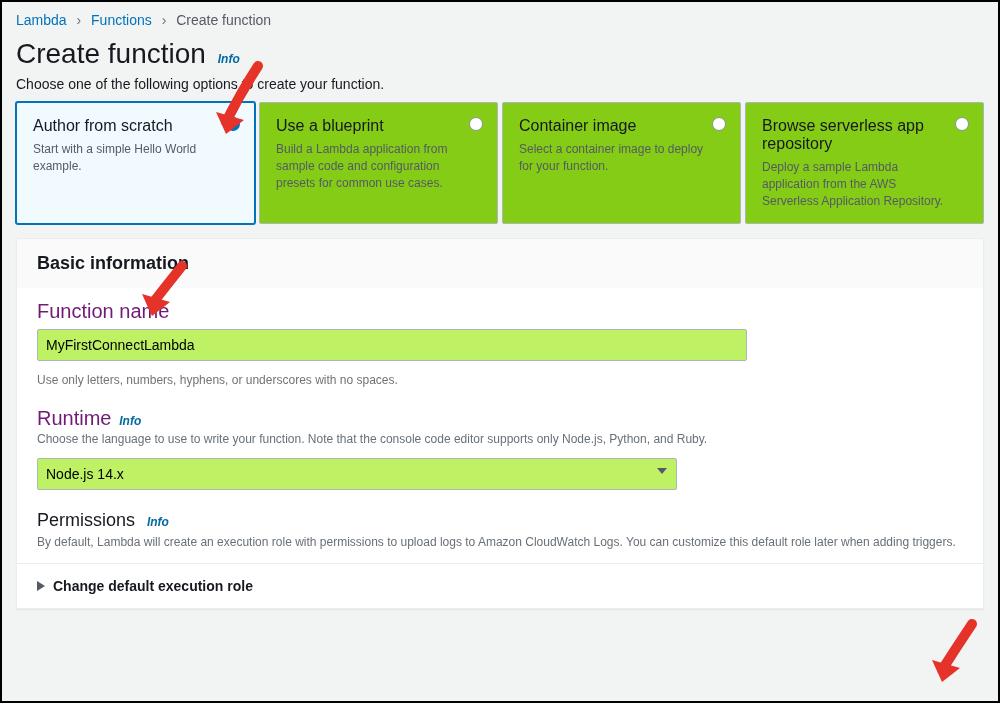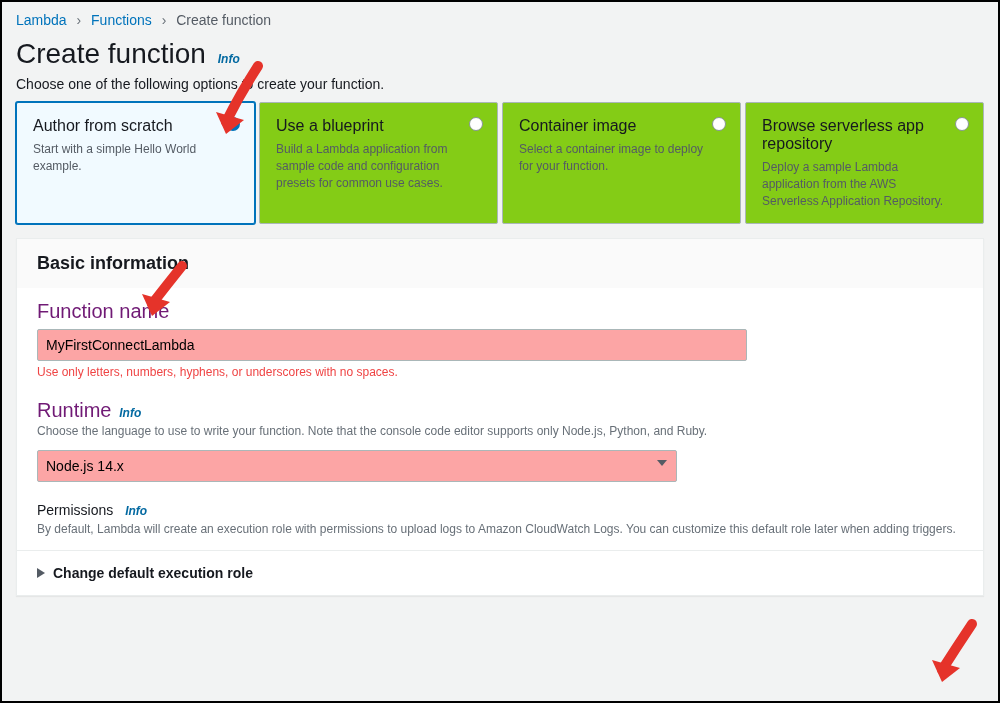--- a/index.html
+++ b/index.html
@@ -82,32 +82,32 @@
   .panel-header {
     padding: 14px 20px;
     background: #fafafa;
   }
   .panel-header h2 { font-size: 18px; font-weight: 700; }
   .panel-body { padding: 12px 20px 18px; background: #fff; }
 
   .field { margin-bottom: 20px; }
   .field-label { font-size: 20px; font-weight: 400; color: #701a75; }
   .field-hint { font-size: 12px; color: #687078; margin-top: 2px; }
-  .field-below-hint { font-size: 12px; color: #ef4444; margin-top: 4px; }
+  .field-below-hint { font-size: 12px; color: #737373; margin-top: 12px; }
 
   .text-input, .select-input {
     width: 710px;
     max-width: 100%;
     height: 32px;
     border: 1px solid #aab7b8;
     border-radius: 2px;
     padding: 4px 8px;
     font-size: 14px;
     margin-top: 6px;
-    background: #fca5a5;
+    background: #bef264;
   }
   .select-wrap {
     position: relative;
     width: 640px;
     max-width: 100%;
     margin-top: 6px;
   }
   .select-wrap .select-input { width: 100%; padding-right: 28px; }
   .select-caret {
     position: absolute;
@@ -117,21 +117,21 @@
   }
   .select-caret svg { display: block; }
 
   .radio-row { display: flex; align-items: center; margin-top: 8px; font-size: 14px; }
   .radio-row .r {
     width: 14px; height: 14px; border: 1px solid #879596; border-radius: 50%; margin-right: 8px; background:#fff;
   }
   .radio-row.checked .r { border: 5px solid #0073bb; }
 
   .section-title-row { margin-top: 4px; margin-bottom: 4px; }
-  .section-title-row .sec-title { font-size: 14px; font-weight: 400; display:inline-block; margin-right:8px; }
+  .section-title-row .sec-title { font-size: 18px; font-weight: 400; display:inline-block; margin-right:8px; }
 
   .expand-row {
     border-top: 1px solid #eaeded;
     margin: 14px -20px -18px;
     padding: 14px 20px;
     font-size: 14px;
     font-weight: 700;
     cursor: pointer;
     display: flex;
     align-items: center;

